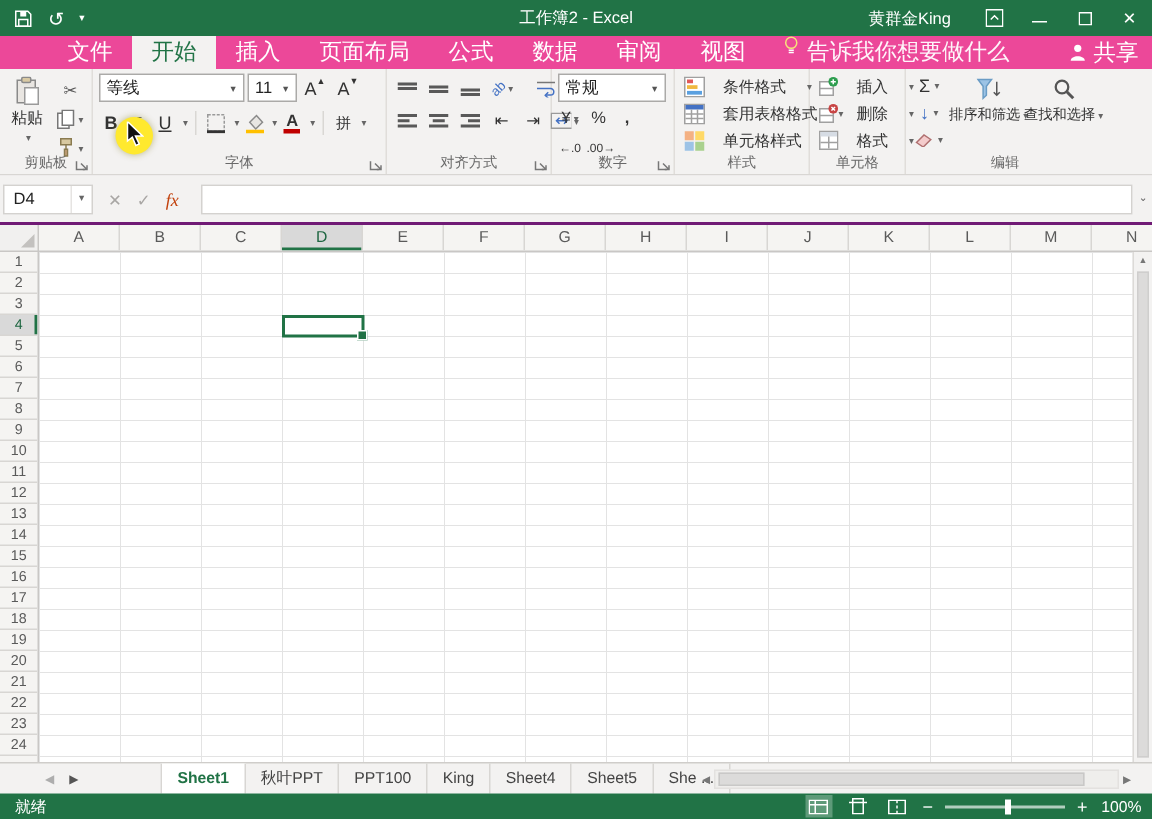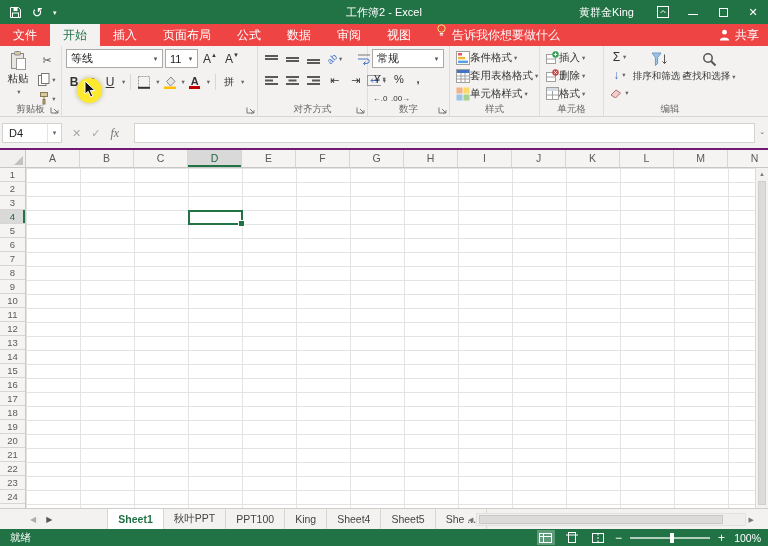--- a/index.html
+++ b/index.html
@@ -12,21 +12,21 @@
   .titlebar { height:24px; background:#217346; position:relative; display:flex; align-items:center; color:#fff; }
   .qat { display:flex; align-items:center; gap:10px; padding-left:9px; z-index:2; }
   .qbtn { display:flex; align-items:center; font-size:13px; line-height:1; color:#fff; }
   .qat .mini-dd { font-size:7px; }
   .tb-title { position:absolute; left:0; right:0; top:0; height:24px; line-height:24px; text-align:center; font-size:11px; }
   .tb-right { position:absolute; right:0; top:0; height:24px; display:flex; align-items:center; z-index:2; }
   .tb-user { font-size:11px; margin-right:14px; }
   .winbtn { width:30px; height:24px; display:flex; align-items:center; justify-content:center; font-size:11px; }
 
   
-  .tabrow { height:22px; background:#ef4444; display:flex; color:#fff; font-size:12px; position:relative; }
+  .tabrow { height:22px; background:#ec4899; display:flex; color:#fff; font-size:15px; position:relative;padding-left:32px; }
   .rtab { padding:0 13px; line-height:22px; white-space:nowrap; }
   .rtab-strip { display:flex; }
   .rtab.active { background:#f3f2f1; color:#217346; }
   .tellme { display:flex; align-items:flex-start; gap:5px; margin-left:12px; line-height:22px; color:rgba(255,255,255,.95); white-space:nowrap; }
   .share-area { position:absolute; right:9px; top:0; height:22px; display:flex; align-items:center; gap:5px; }
 
   
   .ribbon { height:71px; background:#f3f2f1; border-bottom:1px solid #d8d6d3; display:flex; }
   .rgroup { position:relative; height:100%; border-right:1px solid #e0ddda; padding:3px 2px 13px 4px; }
   .glabel { position:absolute; bottom:0; left:0; right:0; height:13px; line-height:12px; text-align:center; font-size:9.5px; color:#696969; }
@@ -59,37 +59,37 @@
   .al-row { display:flex; align-items:center; gap:2px; margin-top:2px; }
   .al-row + .al-row { margin-top:6px; }
   .al-btn { min-width:19px; height:15px; display:flex; align-items:center; justify-content:center; }
   .orient { transform:rotate(-45deg); font-size:9px; color:#4472c4; }
 
   .num-col { display:flex; flex-direction:column; gap:3px; }
   .num-row { display:flex; align-items:center; gap:3px; }
   .nbtn { min-width:16px; height:16px; display:flex; align-items:center; justify-content:center; font-size:11px; color:#333; }
   .dectxt { font-size:8px; color:#333; }
 
-  .stack-btn { display:flex; align-items:center; gap:0; height:17px; font-size:10.5px; color:#333; padding:0 2px; margin-bottom:1px; white-space:nowrap; }
+  .stack-btn { display:flex; align-items:center; gap:12px; height:17px; font-size:10.5px; color:#333; padding:0 2px; margin-bottom:1px; white-space:nowrap; }
 
   .edit-wrap { display:flex; gap:3px; }
   .edit-mini { display:flex; flex-direction:column; gap:2px; width:25px; }
   .emini { height:16px; display:flex; align-items:center; justify-content:center; font-size:12px; color:#333; gap:1px; }
   .edit-bigs { display:flex; }
   .ebig { width:50px; display:flex; flex-direction:column; align-items:center; gap:3px; padding-top:3px; font-size:9.5px; color:#333; white-space:nowrap; }
   .ebig .lbl { display:flex; align-items:center; }
 
   
   .formula-row { height:33px; background:#f3f2f1; border-bottom:2px solid #701a75; position:relative; }
   .namebox { position:absolute; left:2px; top:6px; width:60px; height:20px; background:#fff; border:1px solid #d4d2cf; display:flex; }
   .namebox .nv { flex:1; padding-left:6px; line-height:18px; font-size:11px; color:#222; }
   .namebox .na { width:14px; text-align:center; color:#666; font-size:7px; line-height:18px; border-left:1px solid #e6e4e2; }
   .fx-btns { position:absolute; left:66px; top:6px; height:20px; display:flex; align-items:center; gap:10px; padding:0 6px; }
   .fxgray { color:#a8a6a4; font-size:11px; }
-  .fxit { font-family:"Liberation Serif",serif; font-style:italic; color:#737373; font-size:12px; }
+  .fxit { font-family:"Liberation Serif",serif; font-style:italic; color:#c2410c; font-size:12px; }
   .formula-input { position:absolute; left:134px; right:13px; top:6px; height:20px; background:#fff; border:1px solid #d4d2cf; font-size:11px; line-height:18px; padding-left:4px; }
   .fb-chevron { position:absolute; right:3px; top:11px; font-size:7px; color:#666; }
 
   
   .sheet-area { position:relative; height:358px; overflow:hidden; }
   .corner { position:absolute; left:0; top:0; width:26px; height:18px; background:#f1f0ef; border-right:1px solid #c9c7c5; border-bottom:1px solid #c9c7c5; }
   .corner:after { content:""; position:absolute; right:2px; bottom:2px; border-left:9px solid transparent; border-bottom:9px solid #c3c1bf; }
   .col-headers { position:absolute; left:26px; top:0; right:0; height:18px; display:flex; overflow:hidden; background:#f5f4f2; border-bottom:1px solid #c9c7c5; }
   .col-h { flex:0 0 54px; width:54px; text-align:center; line-height:17px; font-size:10.5px; color:#5a5a5a; border-right:1px solid #d8d6d3; }
   .col-h.sel { background:#d9d9d9; color:#1e6641; box-shadow:inset 0 -2px 0 #217346; }
@@ -282,20 +282,21 @@
       <span class="dd">▾</span>
       <span class="fbtn fcolor">
         <span class="A">A</span>
           <span class="bar" style="background:#c00000"></span>
       </span>
       <span class="dd">▾</span>
       <span class="vsep"></span>
       <span class="fbtn phon">拼</span>
       <span class="dd">▾</span>
     </div>
+    <div class="glabel">字体</div>
     <span class="launcher">
       <svg width="9" height="9" viewBox="0 0 9 9">
           <path d="M1 2.5 v5.5 h5.5" fill="none" stroke="#777"></path>
           <path d="M4 4 l4 4 M8 5.2 v2.8 h-2.8" fill="none" stroke="#777"></path>
         </svg>
     </span>
   </div>
 
   <div class="rgroup" style="width:110px">
     <div class="al-row">

